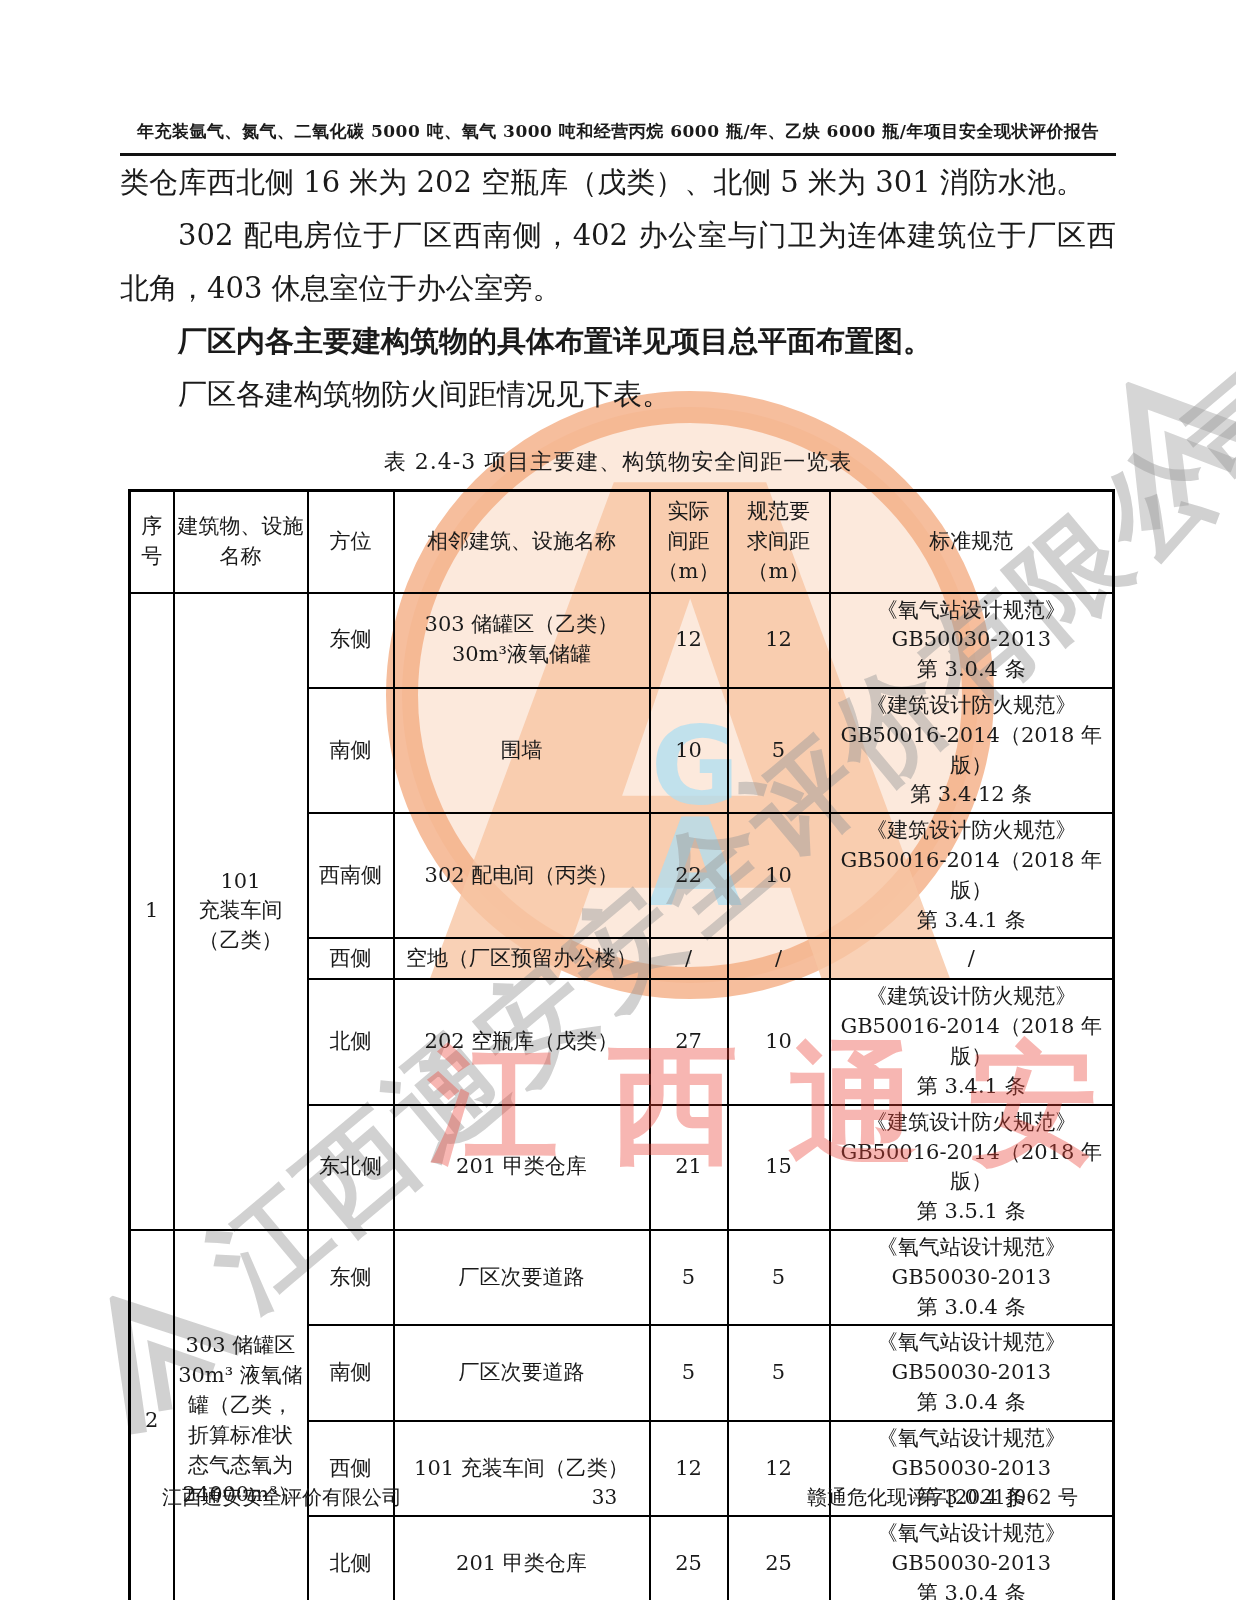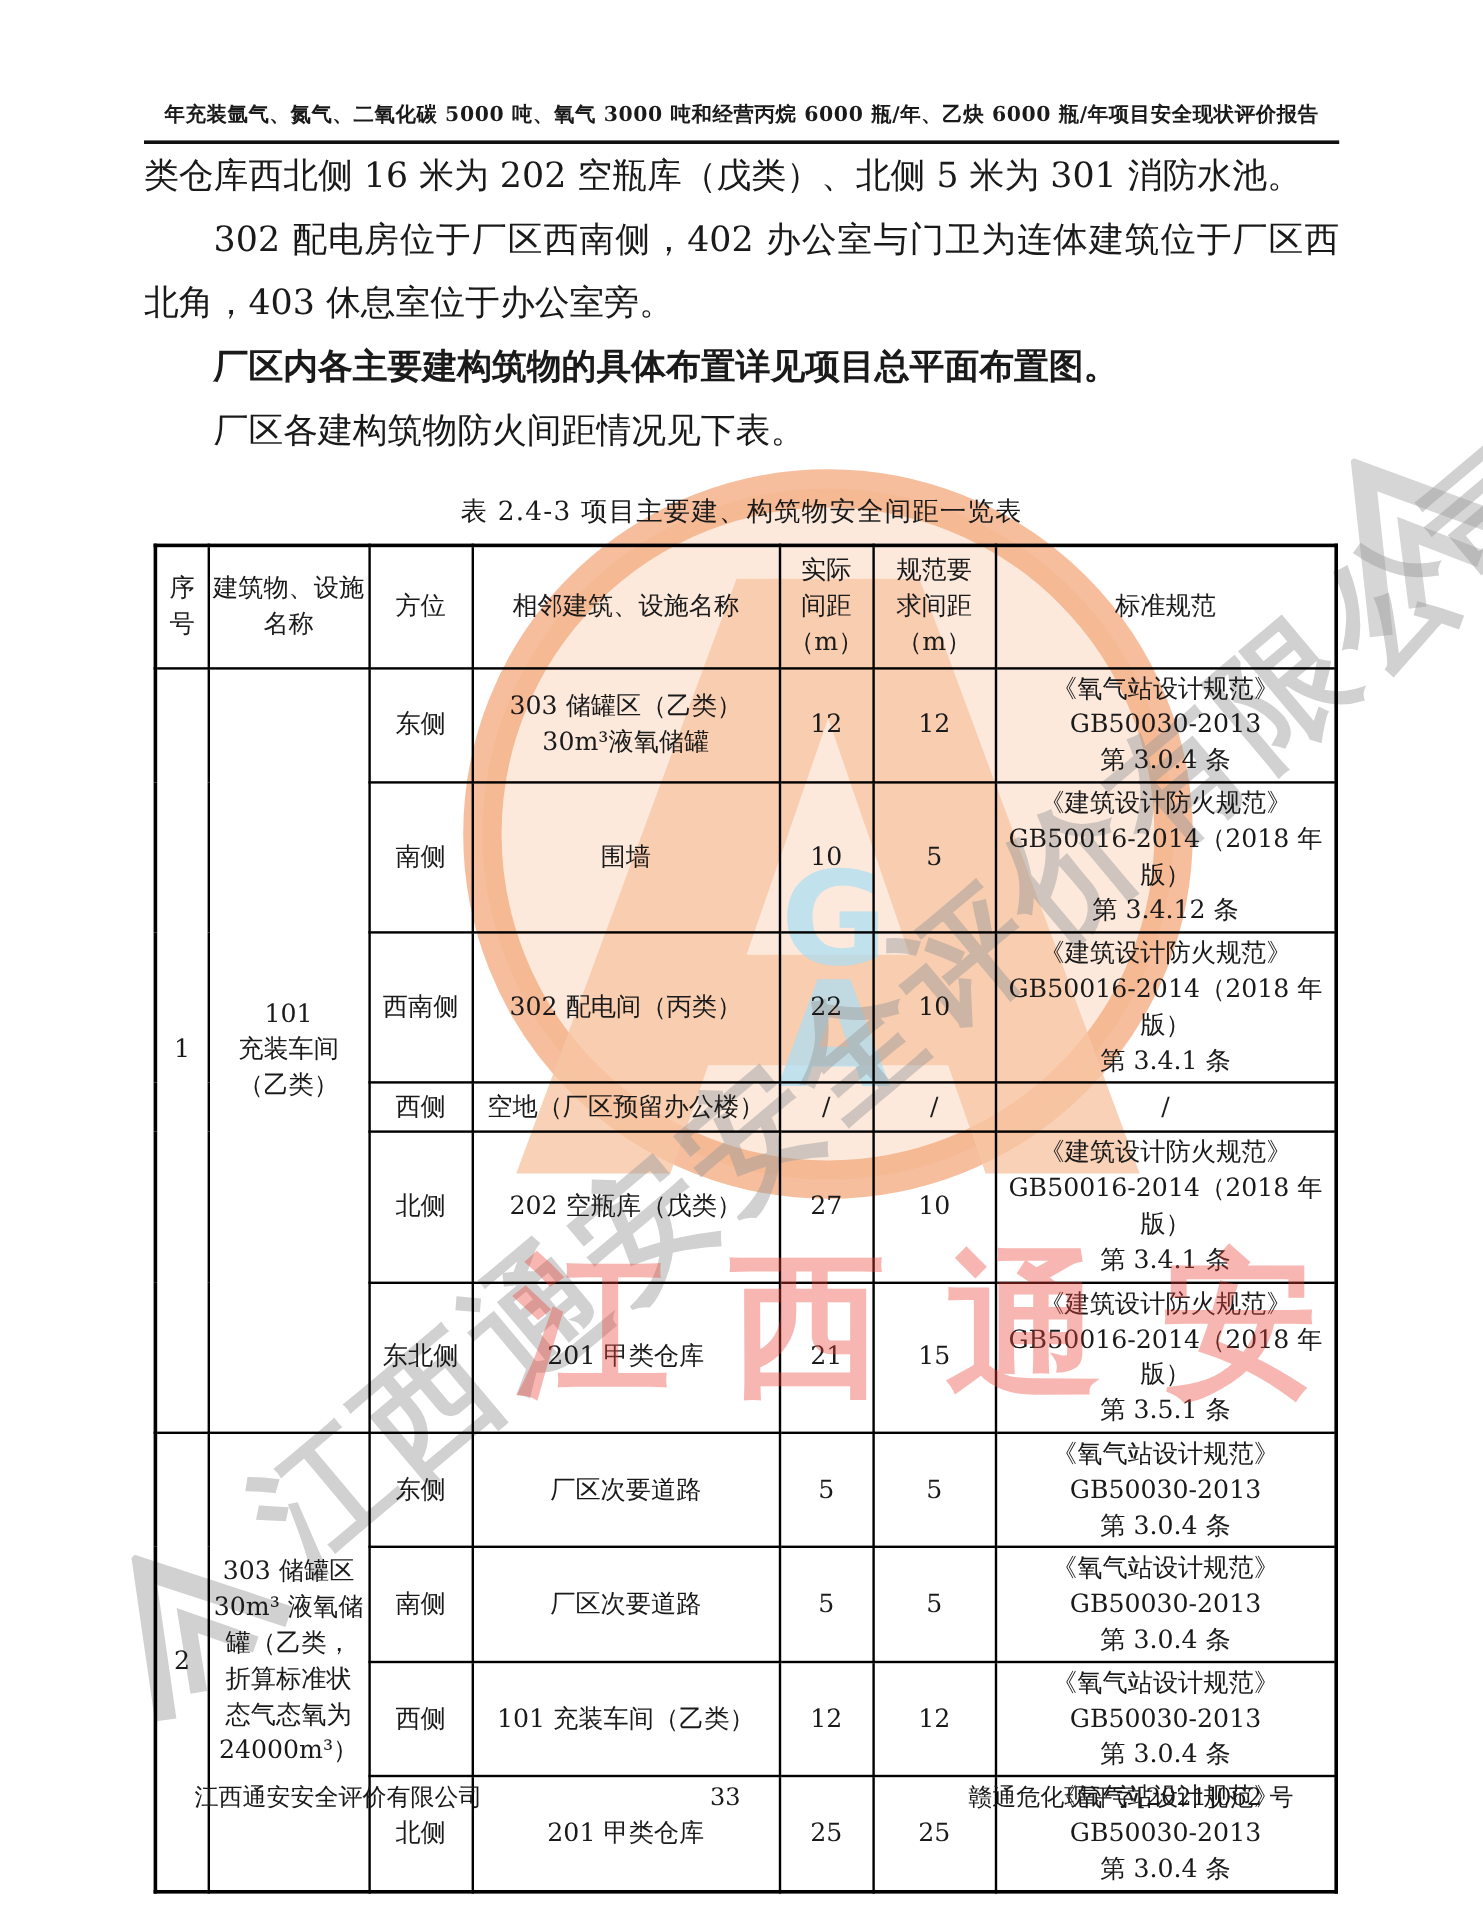--- a/index.html
+++ b/index.html
@@ -25,21 +25,21 @@
   .wm-chevron-tr{position:absolute;left:1090px;top:368px;z-index:1;opacity:.4;
     transform:rotate(-38deg);pointer-events:none;}
   .wm-red{
     position:absolute;left:428px;top:1018px;z-index:3;
     font-family:"DejaVu Sans","Liberation Sans",sans-serif;
     font-weight:bold;font-size:130px;letter-spacing:50px;white-space:nowrap;
     color:#ec4236;opacity:.38;pointer-events:none;
   }
   
   .content{position:absolute;left:120px;top:84px;width:996px;z-index:2;}
-  .doc-header{font-size:17px;font-weight:600;text-align:center;letter-spacing:.5px;}
+  .doc-header{font-size:17px;font-weight:600;text-align:center;letter-spacing:.5px;margin-top:36px;}
   .header-rule{border:none;border-top:3px solid #111;margin:10px 0 0 0;}
   .body-text p{font-size:29px;line-height:53px;margin:0;text-align:justify;}
   .p1{margin-top:26px;}
   .p2{margin-top:12px;text-indent:58px;}
   .p3{margin-top:10px;text-indent:58px;font-weight:bold;}
   .p4{margin-top:2px;text-indent:58px;}
   .tbl-caption{font-size:22px;text-align:center;margin-top:26px;letter-spacing:1px;}
   table.dist{
     border-collapse:collapse;table-layout:fixed;
     width:984px;margin:12px 0 0 8px;

